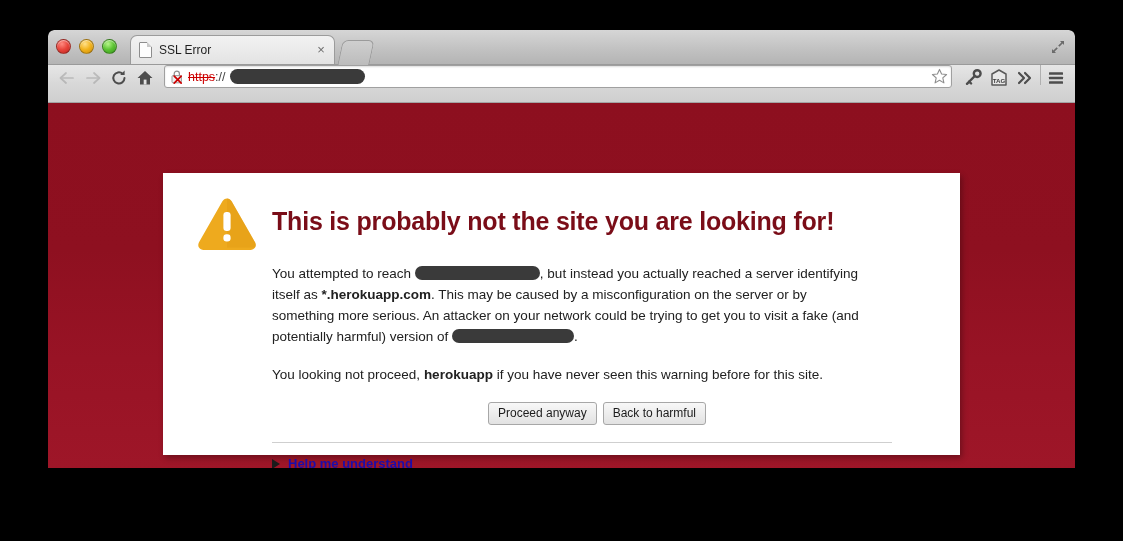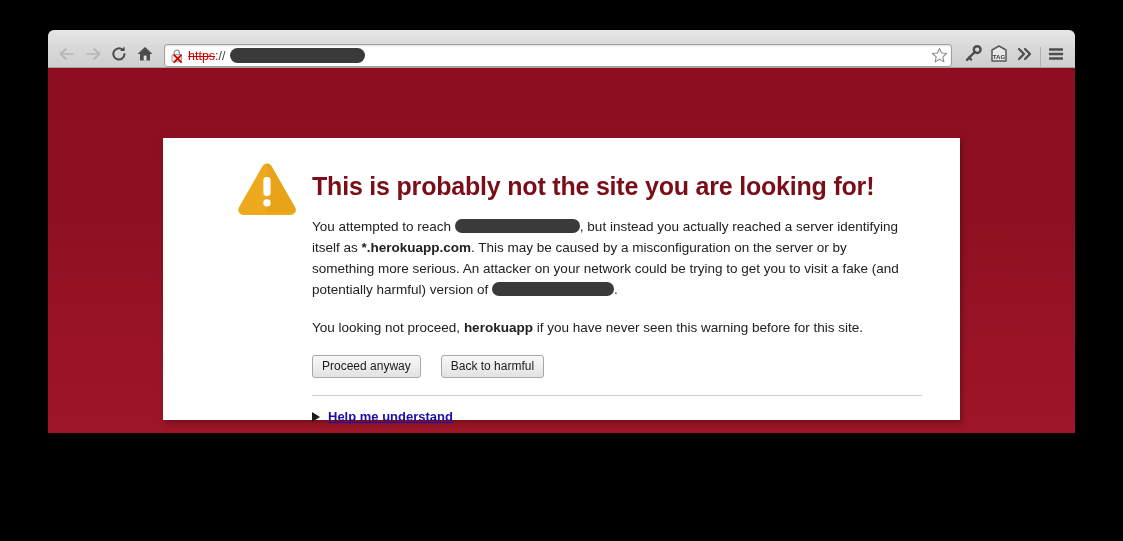--- a/index.html
+++ b/index.html
@@ -119,21 +119,21 @@
     cursor: pointer;
   }
 
   
   .toolbar {
     position: relative;
     height: 38px;
     background: linear-gradient(to bottom, #e6e6e6 0%, #d8d8d8 50%, #cfcfcf 100%);
     border-bottom: 1px solid #a3a3a3;
     display: flex;
-    align-items: flex-end;
+    align-items: flex-start;
     padding: 0 6px;
     box-sizing: border-box;
   }
   .navbtn {
     width: 26px; height: 26px;
     display: flex; align-items: center; justify-content: center;
     flex: none;
     cursor: pointer;
   }
   .navbtn.disabled { opacity: 0.42; cursor: default; }
@@ -198,59 +198,58 @@
   }
   .card {
     position: absolute;
     left: 115px;
     top: 70px;
     width: 797px;
     height: 282px;
     background: #ffffff;
     box-shadow: 2px 3px 6px rgba(0,0,0,0.30);
     box-sizing: border-box;
-    padding-left: 40px;
   }
   .card-inner {
     padding: 22px 38px 0 33px;
   }
   .head-row {
     display: flex;
     align-items: flex-start;
   }
   .warn-icon { width: 62px; height: 56px; flex: none; margin-right: 14px; }
   .headline {
     font-size: 25px;
     font-weight: bold;
     color: #7a0d18;
     line-height: 1.05;
     padding-top: 13px;
     letter-spacing: -0.2px;
   }
   .body-block {
     margin-left: 76px;
-    margin-top: 0;
+    margin-top: 12px;
   }
   .ptext {
     font-size: 13.5px;
     color: #212121;
     line-height: 21px;
     margin: 0 0 17px 0;
     max-width: 600px;
   }
   .redact {
     display: inline-block;
     vertical-align: -2px;
     height: 14px;
     background: #3a3a3a;
     border-radius: 7px;
   }
   .redact.a { width: 125px; }
   .redact.b { width: 122px; }
-  .btnrow { display: flex; gap: 20px; margin-bottom: 17px; }
+  .btnrow { display: flex; gap: 6px; margin-bottom: 17px; justify-content: center; }
   .btn {
     font-family: "Liberation Sans", sans-serif;
     font-size: 12px;
     color: #1b1b1b;
     padding: 4px 9px;
     background: linear-gradient(to bottom, #f8f8f8 0%, #ededed 50%, #e2e2e2 100%);
     border: 1px solid #a7a7a7;
     border-radius: 3px;
     cursor: pointer;
     line-height: 1.1;
@@ -280,20 +279,43 @@
     color: #1a0dab;
     text-decoration: underline;
     cursor: pointer;
   }
 </style>
 </head>
 <body>
 
 <div class="window">
 
+  <div class="tabstrip">
+
+    <div class="traffic">
+      <div class="light red"></div>
+      <div class="light yellow"></div>
+      <div class="light green"></div>
+    </div>
+
+    <div class="tab">
+      <div class="tab-page-icon"></div>
+      <div class="tab-title">SSL Error</div>
+      <div class="tab-close">×</div>
+    </div>
+
+    <div class="tab-new"></div>
+
+    <div class="fullscreen-btn">
+      <svg width="20" height="20" viewBox="0 0 20 20">
+        <path d="M12 4 L16 4 L16 8 L14.6 6.6 L11.4 9.8 L10.2 8.6 L13.4 5.4 Z" fill="#6b6b6b"></path>
+        <path d="M8 16 L4 16 L4 12 L5.4 13.4 L8.6 10.2 L9.8 11.4 L6.6 14.6 Z" fill="#6b6b6b"></path>
+      </svg>
+    </div>
+  </div>
 
   <div class="toolbar">
 
     <div class="navbtn disabled">
       <svg width="20" height="18" viewBox="0 0 20 18">
         <path d="M9 4 L3.5 9 L9 14" fill="none" stroke="#8a8a8a" stroke-width="1.7" stroke-linecap="round" stroke-linejoin="round"></path>
         <line x1="3.8" y1="9" x2="16" y2="9" stroke="#8a8a8a" stroke-width="1.7" stroke-linecap="round"></line>
       </svg>
     </div>
 

